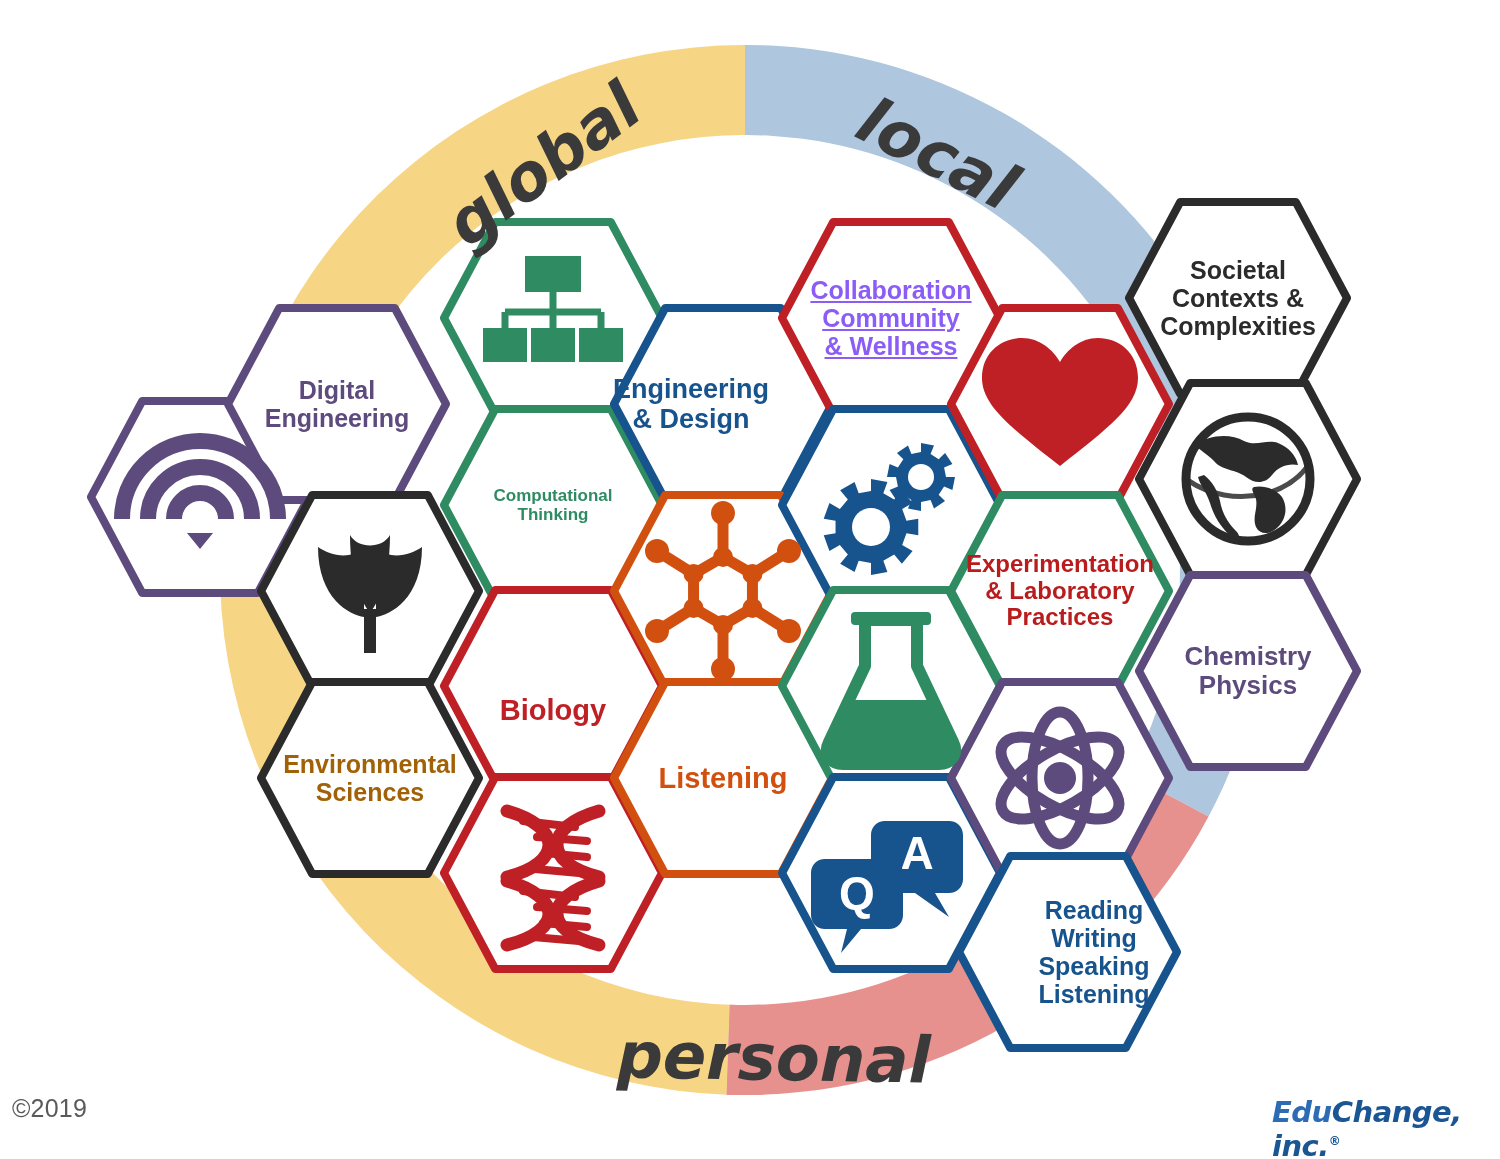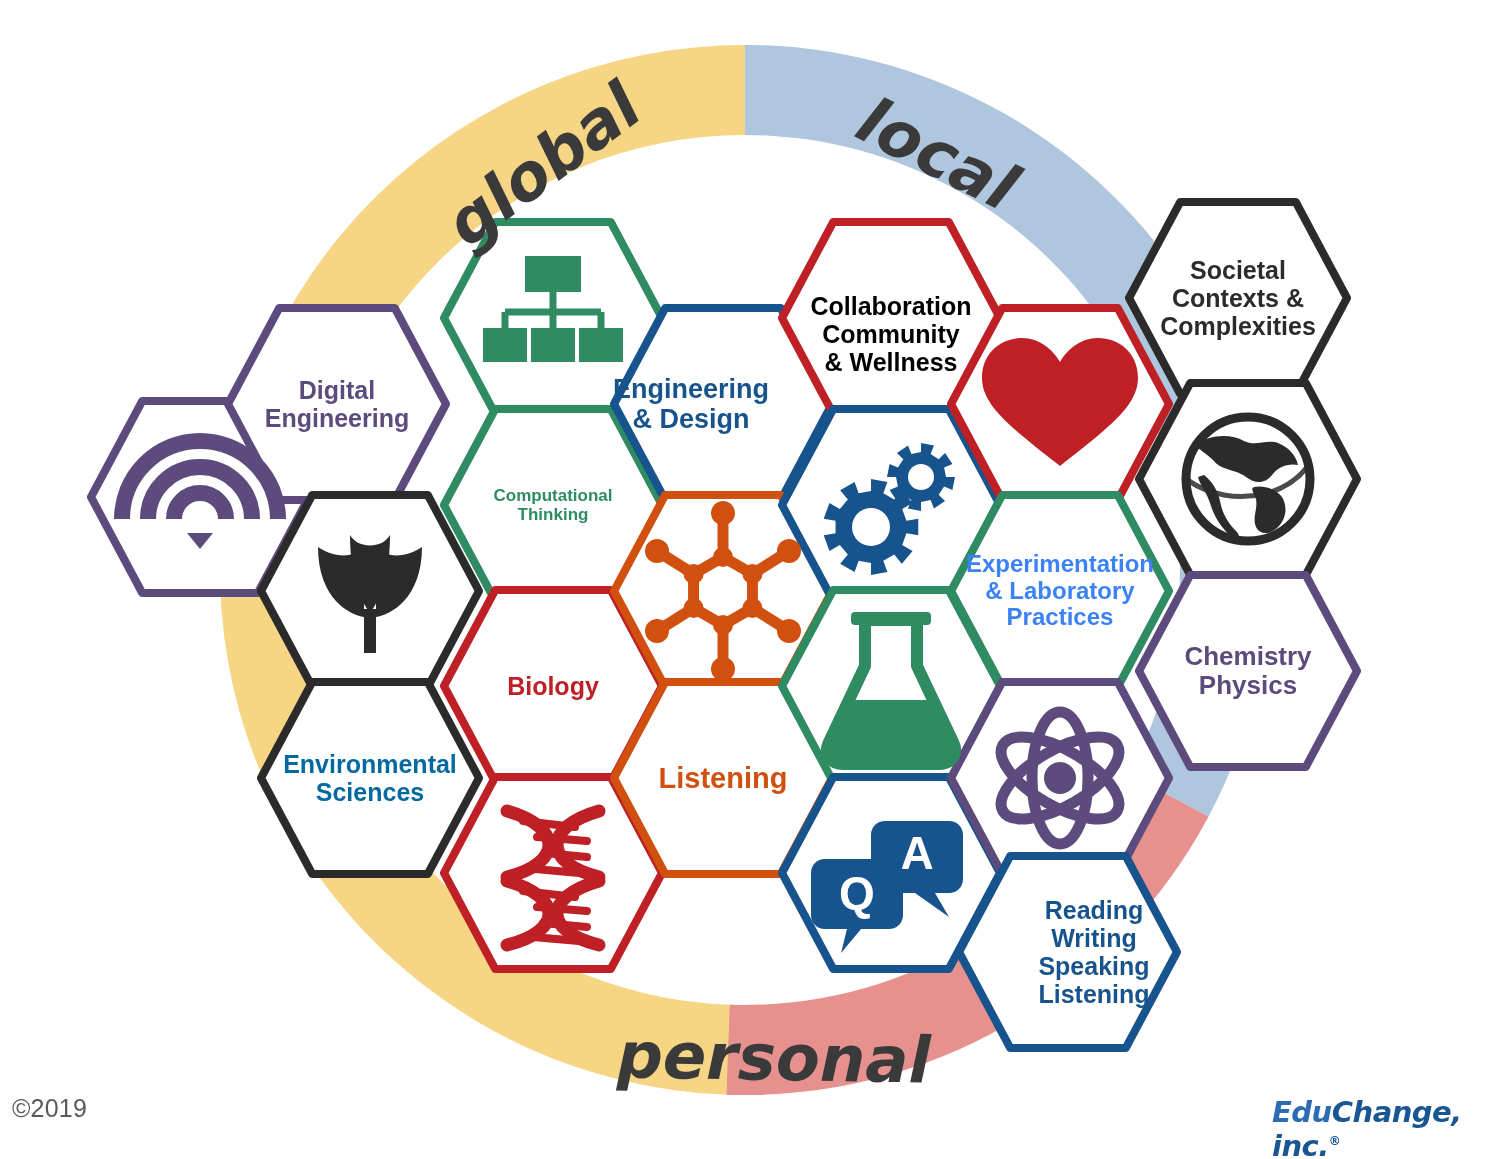--- a/index.html
+++ b/index.html
@@ -232,32 +232,32 @@
       </g>
   </svg>
 
   <div class="arc-word" style="left:432px; top:128px; font-size:64px; transform:rotate(-37deg);">global</div>
   <div class="arc-word" style="left:853px; top:117px; font-size:64px; transform:rotate(27deg);">local</div>
   <div class="arc-word" style="left:617px; top:1021px; font-size:64px; transform:rotate(1deg);">personal</div>
 
   <div id="labels-layer">
       <div class="hexlabel" style="left: 238px; top: 314px; width: 198px; height: 180px; font-size: 25px; color: rgb(94, 75, 125);">Digital
 Engineering</div>
-      <div class="hexlabel" style="left: 271px; top: 688px; width: 198px; height: 180px; font-size: 25px; color: #0369a1;">Environmental
+      <div class="hexlabel" style="left: 271px; top: 688px; width: 198px; height: 180px; font-size: 25px; color: #a16207;">Environmental
 Sciences</div>
       <div class="hexlabel" style="left: 454px; top: 415px; width: 198px; height: 180px; font-size: 17px; color: rgb(46, 139, 98);">Computational
 Thinking</div>
-      <div class="hexlabel" style="left: 454px; top: 596px; width: 198px; height: 180px; font-size: 25px; color: rgb(190, 32, 38); text-align: right;">Biology</div>
+      <div class="hexlabel" style="left: 454px; top: 620px; width: 198px; height: 180px; font-size: 29px; color: rgb(190, 32, 38); text-align: right;">Biology</div>
       <div class="hexlabel" style="left: 592px; top: 314px; width: 198px; height: 180px; font-size: 27px; color: rgb(23, 83, 140);">Engineering
 &amp; Design</div>
       <div class="hexlabel" style="left: 624px; top: 688px; width: 198px; height: 180px; font-size: 29px; color: rgb(210, 80, 15);">Listening</div>
-      <div class="hexlabel" style="left: 792px; top: 244px; width: 198px; height: 180px; font-size: 25px; color: #000000;">Collaboration
+      <div class="hexlabel" style="left: 792px; top: 228px; width: 198px; height: 180px; font-size: 25px; color: #8b5cf6; text-decoration: underline;">Collaboration
 Community
 &amp; Wellness</div>
-      <div class="hexlabel" style="left: 961px; top: 501px; width: 198px; height: 180px; font-size: 24px; color: #3b82f6;">Experimentation
+      <div class="hexlabel" style="left: 961px; top: 501px; width: 198px; height: 180px; font-size: 24px; color: #b91c1c;">Experimentation
 &amp; Laboratory
 Practices</div>
       <div class="hexlabel" style="left: 995px; top: 862px; width: 198px; height: 180px; font-size: 25px; color: rgb(23, 83, 140);">Reading
 Writing
 Speaking
 Listening</div>
       <div class="hexlabel" style="left: 1139px; top: 208px; width: 198px; height: 180px; font-size: 25px; color: rgb(43, 43, 43);">Societal
 Contexts &amp;
 Complexities</div>
       <div class="hexlabel" style="left: 1149px; top: 581px; width: 198px; height: 180px; font-size: 26px; color: rgb(94, 75, 125);">Chemistry

